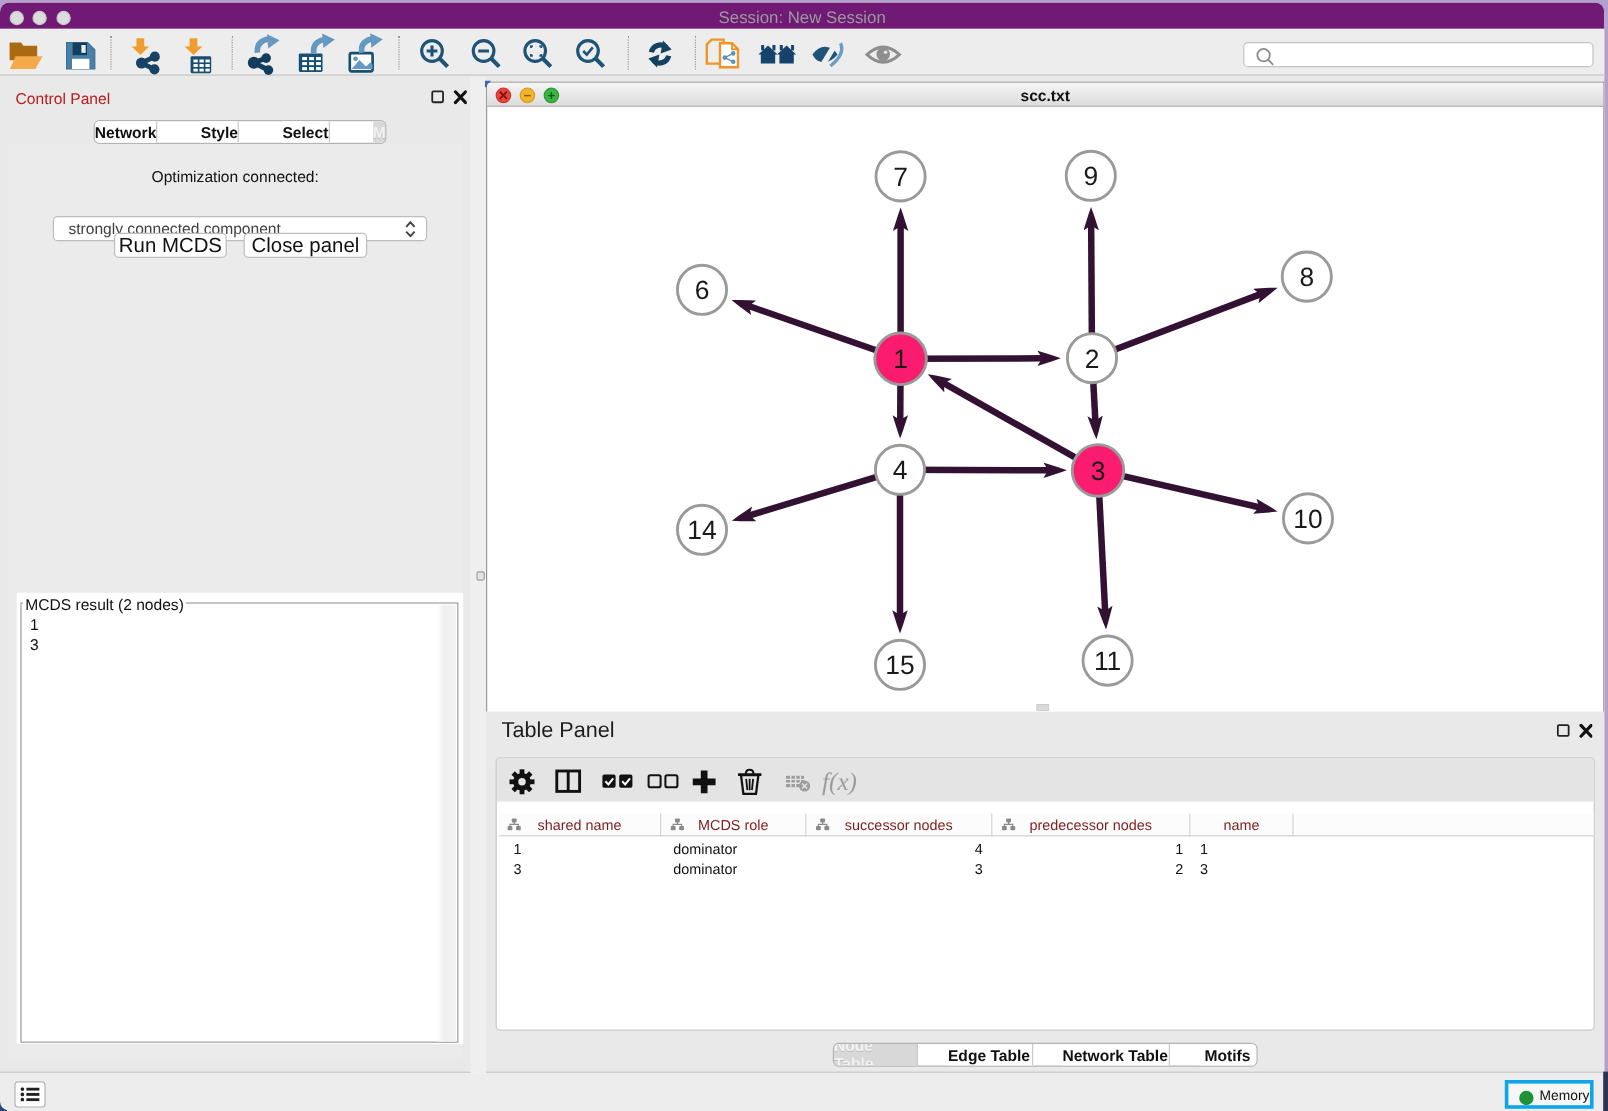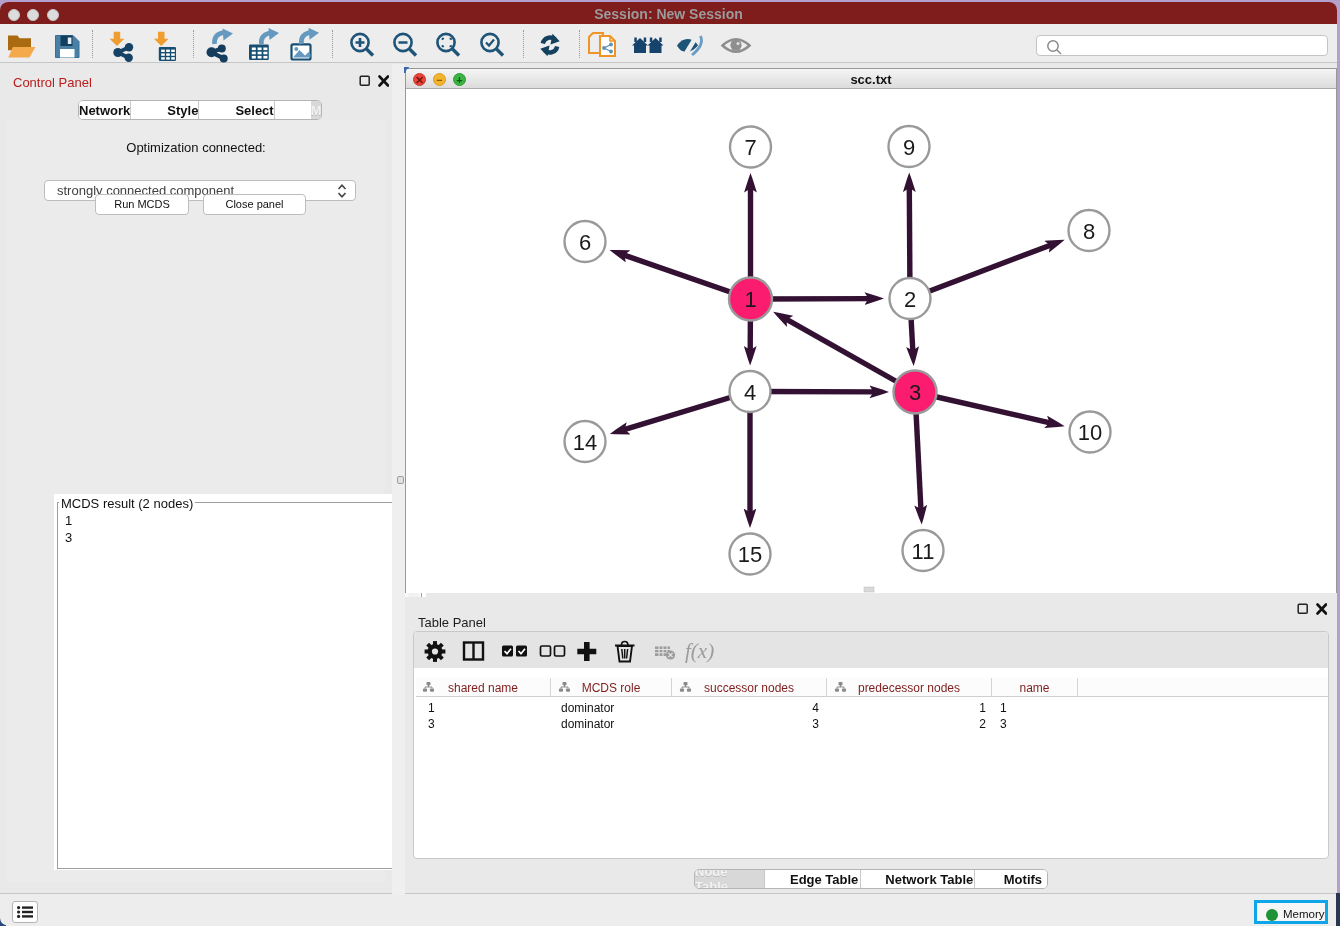--- a/index.html
+++ b/index.html
@@ -2,56 +2,56 @@
 <html><head>
 <meta charset="utf-8">
 <style>
 * { margin:0; padding:0; box-sizing:border-box; }
 html,body { width:1340px; height:926px; overflow:hidden; }
 body { background:#b3a0cd; font-family:"Liberation Sans", sans-serif; position:relative; }
 #app { position:absolute; left:0; top:2px; width:1337px; height:924px; background:#e9e9e9; border-radius:8px 8px 0 0; overflow:hidden; }
 .abs { position:absolute; }
 
 
-#titlebar { position:absolute; left:0; top:0; width:100%; height:22px; background:#7f1d1d;font-weight:bold; }
+#titlebar { position:absolute; left:0; top:0; width:100%; height:22px; background:#701a75; }
 .tl { position:absolute; top:7px; width:12px; height:12px; border-radius:50%; background:#dcdcdc; border:1px solid #c6c6c6; }
 #title-text { position:absolute; top:4px; left:0; width:100%; text-align:center; font-size:14px; color:#9b9b9b; }
 
 
 #toolbar { position:absolute; left:0; top:22px; width:100%; height:39px; background:#ededed; border-bottom:1px solid #c6c6c6; }
 .tsep { position:absolute; top:6px; height:28px; width:1px; border-left:1px dotted #9a9a9a; }
 #searchbox { position:absolute; left:1036px; top:11px; width:292px; height:21px; background:#fff; border:1px solid #c4c4c4; border-radius:4px; }
 
 
 #cp { position:absolute; left:0; top:62px; width:392px; height:830px; background:#e9e9e9; }
 #cp-title { position:absolute; left:13px; top:11px; font-size:13px; color:#b91c1c; }
 .tabrow { position:absolute; display:flex; border:1px solid #b4b4b4; border-radius:5px; overflow:hidden; background:#fff; }
 .tabrow .tab { font-size:13px; font-weight:bold; color:#111; background:#fff; border-right:1px solid #c9c9c9; display:flex; align-items:center; justify-content:center; }
 .tabrow .tab:last-child { border-right:none; }
 .tabrow .sel { background:#d8d8d8; color:#f3f3f3; text-shadow:0 1px 0 #bbb; }
 #cp-tabs { left:78px; top:36px; width:244px; height:20px;gap:36px; }
 #cp-inner { position:absolute; left:7px; top:56px; width:378px; height:762px; background:#ebebeb; }
 #opt-label { position:absolute; left:0; top:76px; width:392px; text-align:center; font-size:13px; color:#111; }
 #combo { position:absolute; left:44px; top:96px; width:312px; height:21px; background:#fff; border:1px solid #bdbdbd; border-radius:4px; font-size:13px; color:#404040; line-height:19px; padding-left:12px;margin-top:20px; }
-.btn { position:absolute; height:21px; background:#fff; border:1px solid #bdbdbd; border-radius:4px; font-size:11px; color:#111; text-align:center; line-height:19px; }
-#mcds-white { position:absolute; left:14px; top:430px; width:372px; height:376px; background:#fff;margin-left:40px; }
+.btn { position:absolute; height:21px; background:#fff; border:1px solid #bdbdbd; border-radius:4px; font-size:17px; color:#111; text-align:center; line-height:19px; }
+#mcds-white { position:absolute; left:14px; top:430px; width:372px; height:376px; background:#fff; }
 #mcds-border { position:absolute; left:3px; top:8px; right:4px; bottom:1px; border:1px solid #9e9e9e; }
 #mcds-legend { position:absolute; left:5px; top:2px; background:#fff; font-size:13px; color:#111; padding:0 2px; }
 #mcds-scroll { position:absolute; right:6px; top:10px; width:16px; height:364px; background:linear-gradient(to right,#ffffff,#efefef 40%,#f4f4f4); }
 .mcds-val { position:absolute; left:11px; font-size:13px; color:#111; }
 
 
 #netwin { position:absolute; left:405px; top:66px; width:932px; height:525px; border:1px solid #989898; border-bottom:none; background:#fff; }
 #nw-titlebar { position:absolute; left:0; top:0; width:100%; height:20px; background:linear-gradient(#f5f5f5,#dcdcdc); border-bottom:1px solid #ababab; }
 #nw-title { position:absolute; left:0; top:3px; width:100%; text-align:center; font-size:13px; font-weight:bold; color:#111; }
 .tl2 { position:absolute; top:3.5px; width:13px; height:13px; border-radius:50%; font-size:11px; font-weight:bold; line-height:12.5px; text-align:center; }
 
 
 #tp { position:absolute; left:405px; top:595px; width:932px; height:297px; background:#e9e9e9; }
-#tp-title { position:absolute; left:13px; top:18px; font-size:13px; color:#1e1e1e; }
+#tp-title { position:absolute; left:13px; top:1px; font-size:18px; color:#1e1e1e; }
 #tp-box { position:absolute; left:8px; top:34px; width:916px; height:228px; background:#fff; border:1px solid #c9c9c9; border-radius:4px; overflow:hidden; }
 #tp-toolbar { position:absolute; left:0; top:0; width:100%; height:36px; background:#e4e4e4; }
 #tp-header { position:absolute; left:2px; top:46px; width:914px; height:19px; background:#fcfcfc; border-bottom:1px solid #cfcfcf; }
 .th { position:absolute; top:0; height:19px; font-size:12px; color:#7f1d1d; display:flex; align-items:center; justify-content:center; border-right:1px solid #d4d4d4; }
 .td { position:absolute; font-size:12px; color:#111; }
 #tp-tabs { left:289px; top:272px; width:354px; height:20px;gap:24px; }
 
 
 #statusbar { position:absolute; left:0; top:891px; width:100%; height:33px; background:#ededed; border-top:1px solid #c6c6c6; }
 #listbtn { position:absolute; left:12px; top:7px; width:26px; height:22px; background:#fdfdfd; border:1px solid #b4b4b4; border-radius:3px; }

